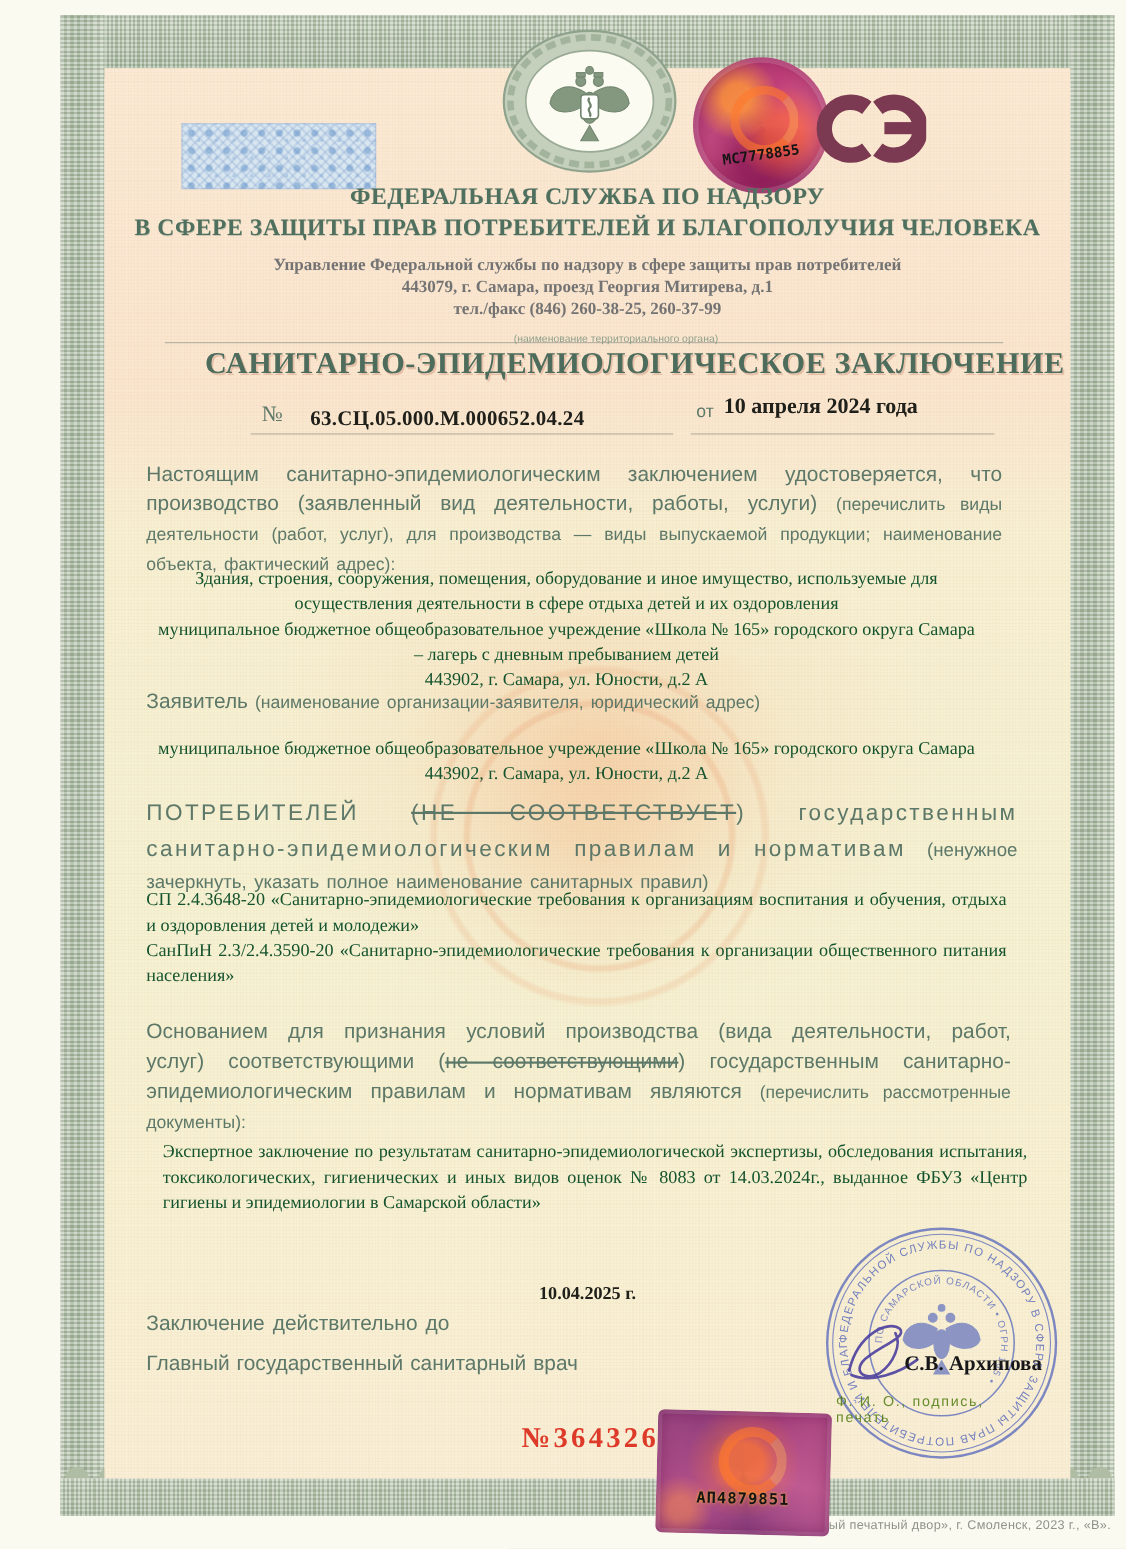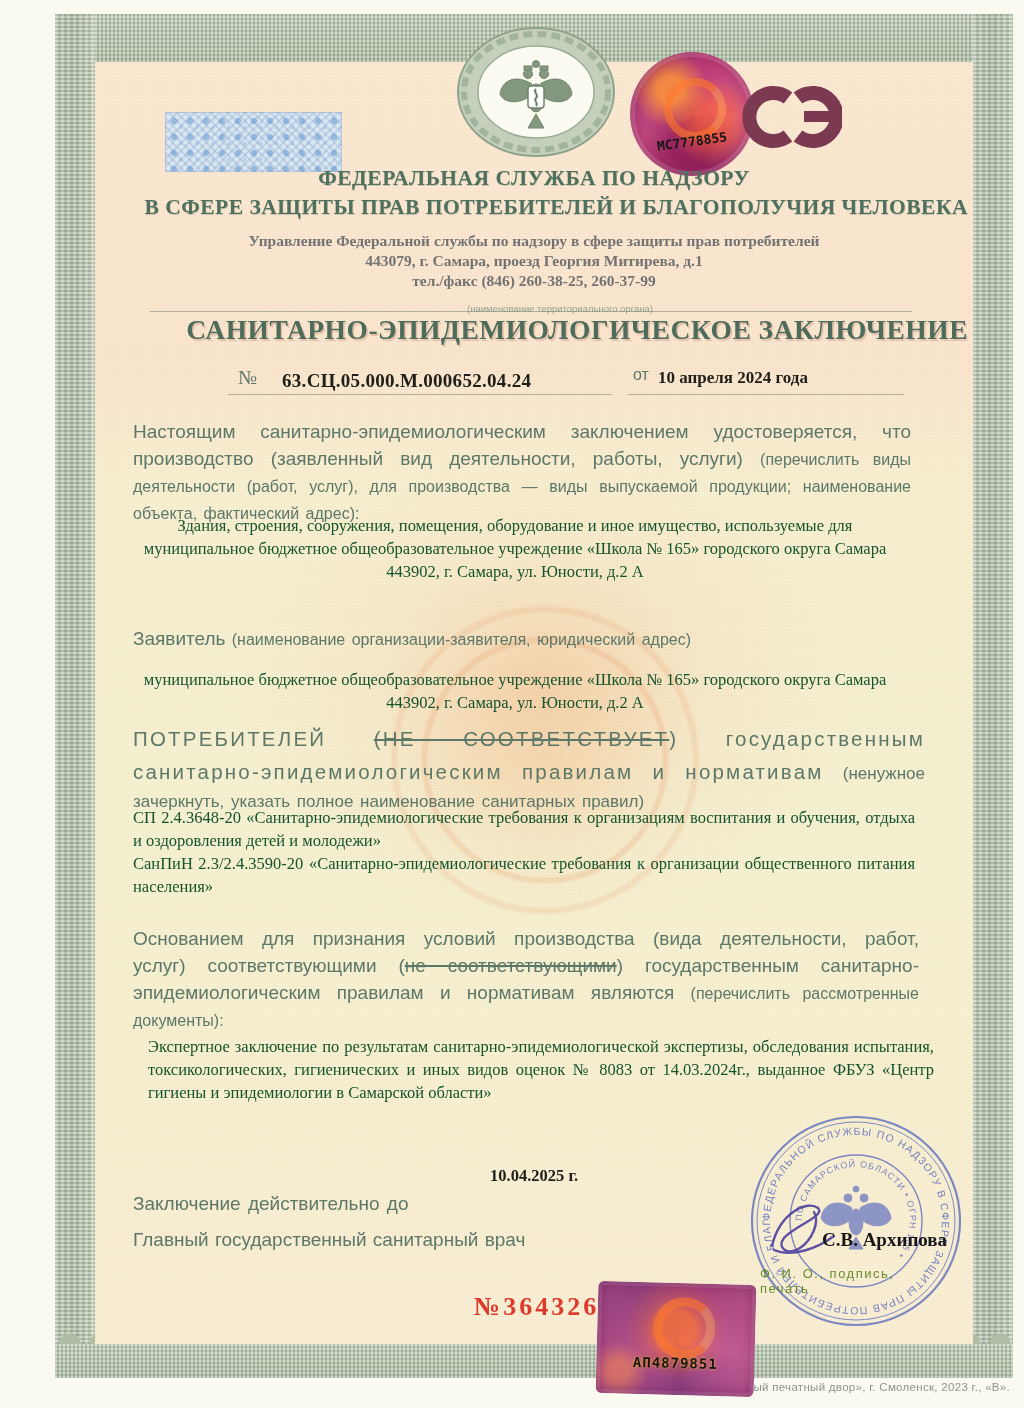--- a/index.html
+++ b/index.html
@@ -125,47 +125,49 @@
     <div class="abs holo-code" style="left:8px;top:82px;width:108px;text-align:center;font-size:13px;transform:rotate(-8deg);">МС7778855</div>
   </div>
 
   <svg class="abs" style="left:742px;top:84px;" width="100" height="66" viewBox="0 0 100 66">
     <path d="M46 14 A 24 24 0 1 0 46 52" fill="none" stroke="#7c3a52" stroke-width="14"></path>
     <path d="M56 14 A 24 24 0 1 1 56 52" fill="none" stroke="#7c3a52" stroke-width="14"></path>
     <rect x="62" y="27" width="26" height="11" fill="#7c3a52"></rect>
   </svg>
 
   <div class="abs srf hdr-green" style="left:100px;top:166px;width:868px;font-size:21.5px;">ФЕДЕРАЛЬНАЯ СЛУЖБА ПО НАДЗОРУ</div>
-  <div class="abs srf hdr-green" style="left:100px;top:195px;width:868px;font-size:21.5px;text-align:right;">В СФЕРЕ ЗАЩИТЫ ПРАВ ПОТРЕБИТЕЛЕЙ И БЛАГОПОЛУЧИЯ  ЧЕЛОВЕКА</div>
+  <div class="abs srf hdr-green" style="left:100px;top:195px;width:868px;font-size:21.5px;">В СФЕРЕ ЗАЩИТЫ ПРАВ ПОТРЕБИТЕЛЕЙ И БЛАГОПОЛУЧИЯ  ЧЕЛОВЕКА</div>
 
   <div class="abs srf office" style="left:140px;top:231px;width:788px;">
     <div>Управление Федеральной службы по надзору в сфере защиты прав потребителей</div>
     <div>443079, г. Самара, проезд Георгия Митирева, д.1</div>
     <div>тел./факс (846) 260-38-25,  260-37-99</div>
   </div>
   <div class="abs rule" style="left:150px;top:311px;width:762px;"></div>
   <div class="abs caption" style="left:340px;top:303px;width:440px;">(наименование территориального органа)</div>
 
   <div class="abs srf doc-title" style="left:100px;top:314px;width:868px;">САНИТАРНО-ЭПИДЕМИОЛОГИЧЕСКОЕ ЗАКЛЮЧЕНИЕ</div>
 
   <div class="abs srf g" style="left:238px;top:366px;font-size:20px;">№</div>
   <div class="abs srf" style="left:282px;top:370px;font-size:19px;font-weight:bold;color:#20201a;letter-spacing:.3px;">63.СЦ.05.000.М.000652.04.24</div>
   <div class="abs rule" style="left:228px;top:394px;width:384px;"></div>
   <div class="abs g" style="left:633px;top:366px;font-size:16px;">от</div>
-  <div class="abs srf" style="left:658px;top:368px;font-size:17px;font-weight:bold;color:#20201a;">10 апреля 2024 года</div>
+  <div class="abs srf" style="left:658px;top:358px;font-size:20px;font-weight:bold;color:#20201a;">10 апреля 2024 года</div>
   <div class="abs rule" style="left:628px;top:394px;width:276px;"></div>
 
   <div class="abs g justified" style="left:133px;top:418px;width:778px;">
     <span class="g-big">Настоящим санитарно-эпидемиологическим заключением удостоверяется, что производство (заявленный вид деятельности, работы, услуги) </span>
     <span class="g-hint">(перечислить виды деятельности (работ, услуг), для производства — виды выпускаемой продукции; наименование объекта, фактический адрес):</span>
   </div>
 
   <div class="abs bold-ink centered" style="left:115px;top:514px;width:800px;">
     <div>Здания, строения, сооружения, помещения, оборудование и иное имущество, используемые для</div>
+    <div>осуществления деятельности в сфере отдыха детей и их оздоровления</div>
     <div>муниципальное бюджетное общеобразовательное учреждение «Школа № 165» городского округа Самара</div>
+    <div>– лагерь с дневным пребыванием детей</div>
     <div>443902, г. Самара, ул. Юности, д.2 А</div>
   </div>
 
   <div class="abs g" style="left:133px;top:625px;width:778px;">
     <span class="g-big" style="word-spacing:1px;">Заявитель </span>
     <span class="g-hint">(наименование организации-заявителя, юридический адрес)</span>
   </div>
   <div class="abs bold-ink centered" style="left:115px;top:668px;width:800px;">
     <div>муниципальное бюджетное общеобразовательное учреждение «Школа № 165» городского округа Самара</div>
     <div>443902, г. Самара, ул. Юности, д.2 А</div>

